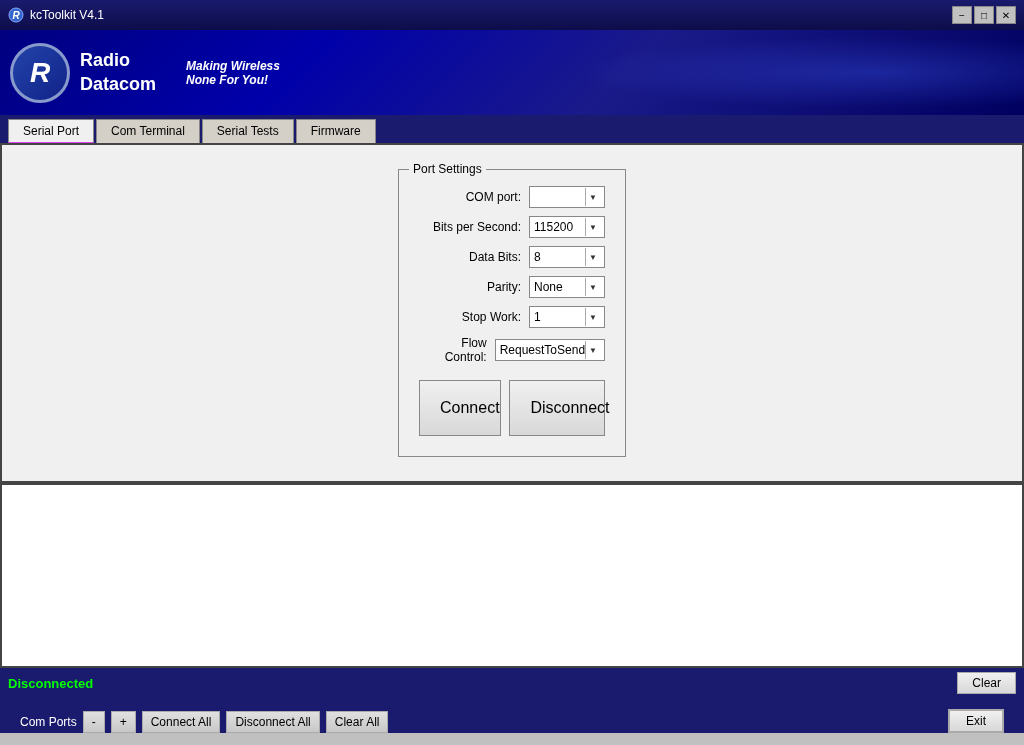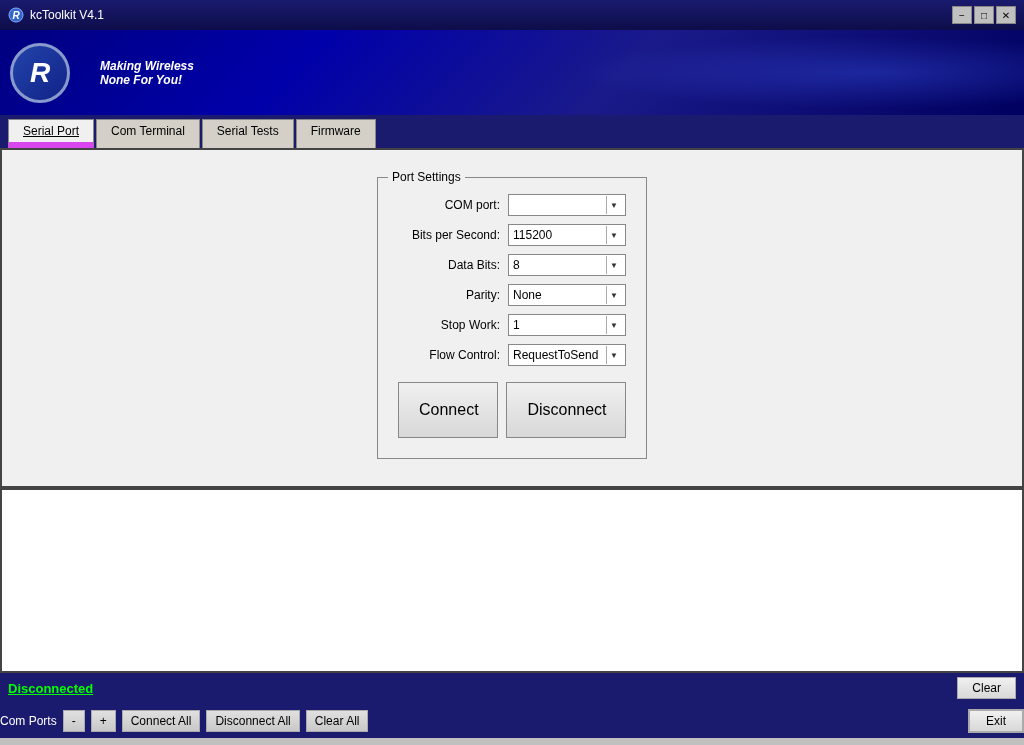--- a/index.html
+++ b/index.html
@@ -115,41 +115,40 @@
       padding: 4px 14px;
       border: 1px solid #888;
       border-bottom: none;
       cursor: pointer;
       font-size: 12px;
       background: #d4d0c8;
       color: #000;
     }
     .tab.active {
       background: #f0f0f0;
-      border-bottom: 6px solid #d946ef;
+      border-bottom: 1px solid #d946ef;
       z-index: 1;
-      text-decoration: underline;
     }
 
     
     .main-area {
       background: #f0f0f0;
       height: 340px;
       border: 2px solid #444;
       display: flex;
       align-items: center;
       justify-content: center;
     }
 
     
     .port-settings-group {
       border: 1px solid #888;
       padding: 16px 20px 20px 20px;
       position: relative;
-      width: 270px;
+      width: 228px;
     }
     .group-legend {
       position: absolute;
       top: -8px;
       left: 10px;
       background: #f0f0f0;
       padding: 0 4px;
       font-size: 12px;
       color: #000;
     }
@@ -220,37 +219,36 @@
       height: 30px;
       display: flex;
       align-items: center;
       padding: 0 8px;
       justify-content: space-between;
     }
     .status-text {
       color: #00ff00;
       font-weight: bold;
       font-size: 13px;
-      text-decoration: underline;
     }
     .clear-btn {
       padding: 3px 14px;
       border: 1px solid #aaa;
       background: linear-gradient(to bottom, #f0f0f0, #d8d8d8);
       cursor: pointer;
       font-size: 12px;
     }
 
     
     .bottom-toolbar {
       background: #1a1a6e;
       height: 35px;
       display: flex;
-      align-items: center;
-      padding: 0 0;
+      align-items: flex-end;
+      padding: 0 20px;
       justify-content: space-between;
     }
     .toolbar-left {
       display: flex;
       align-items: center;
       gap: 6px;
     }
     .toolbar-label {
       color: white;
       font-size: 12px;
@@ -288,20 +286,24 @@
     <button class="title-btn">□</button>
     <button class="title-btn">✕</button>
   </div>
 </div>
 
 <div class="header">
   <div class="header-bg-design"></div>
   <div class="header-logo">
     <div class="logo-circle">
       <span>R</span>
+    </div>
+    <div class="logo-text">
+      <div>Radio</div>
+      <div>Datacom</div>
     </div>
   </div>
   <div class="header-tagline">
     <div>Making Wireless</div>
     <div>None For You!</div>
   </div>
 </div>
 
 <div class="tabs-bar">
   <div class="tab active">Serial Port</div>

